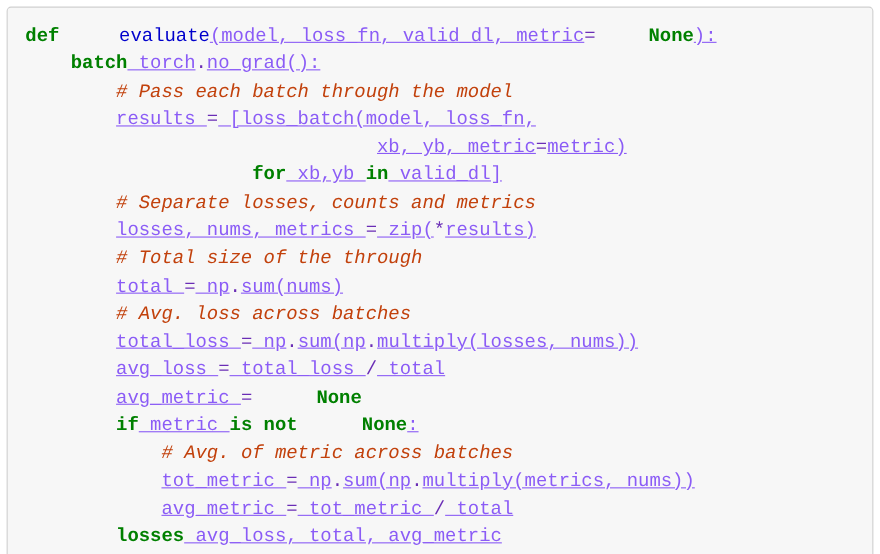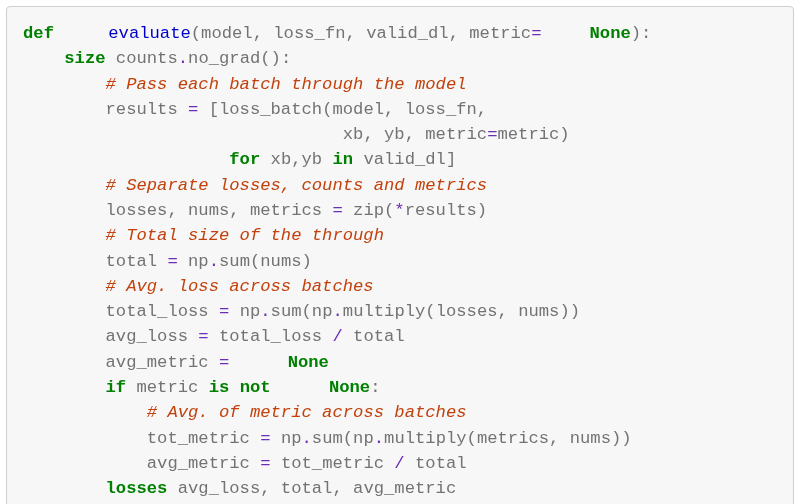--- a/index.html
+++ b/index.html
@@ -19,27 +19,27 @@
     line-height: 1.47;
     white-space: pre;
     color: #000000;
     overflow: hidden;
   }
   .kw   { color: #008000; font-weight: bold; margin-top: 32px; }   
   .fn   { color: #0000cc; margin-left: 44px; }                       
   .op   { color: #6a2db5; }                       
   .cm   { color: #c2410c; font-style: italic; }   
   .nn   { color: #008000; font-weight: bold; margin-left: 48px; }   
-  .plain{ color: #737373; }
+  .plain{ color: #8b5cf6; text-decoration: underline; }
 </style>
 </head>
 <body>
 
 <div class="code-block"><span><span class="kw">def</span> <span class="fn">evaluate</span><span class="plain">(model, loss_fn, valid_dl, metric</span><span class="op">=</span><span class="nn">None</span><span class="plain">):</span></span>
-<span><span>    </span><span class="kw">size</span><span class="plain"> counts</span><span class="op">.</span><span class="plain">no_grad():</span></span>
+<span><span>    </span><span class="kw">batch</span><span class="plain"> torch</span><span class="op">.</span><span class="plain">no_grad():</span></span>
 <span><span>        </span><span class="cm"># Pass each batch through the model</span></span>
 <span><span>        </span><span class="plain">results </span><span class="op">=</span><span class="plain"> [loss_batch(model, loss_fn,</span></span>
 <span><span>                               </span><span class="plain">xb, yb, metric</span><span class="op">=</span><span class="plain">metric)</span></span>
 <span><span>                    </span><span class="kw">for</span><span class="plain"> xb,yb </span><span class="kw">in</span><span class="plain"> valid_dl]</span></span>
 <span><span>        </span><span class="cm"># Separate losses, counts and metrics</span></span>
 <span><span>        </span><span class="plain">losses, nums, metrics </span><span class="op">=</span><span class="plain"> zip(</span><span class="op">*</span><span class="plain">results)</span></span>
 <span><span>        </span><span class="cm"># Total size of the through</span></span>
 <span><span>        </span><span class="plain">total </span><span class="op">=</span><span class="plain"> np</span><span class="op">.</span><span class="plain">sum(nums)</span></span>
 <span><span>        </span><span class="cm"># Avg. loss across batches</span></span>
 <span><span>        </span><span class="plain">total_loss </span><span class="op">=</span><span class="plain"> np</span><span class="op">.</span><span class="plain">sum(np</span><span class="op">.</span><span class="plain">multiply(losses, nums))</span></span>

